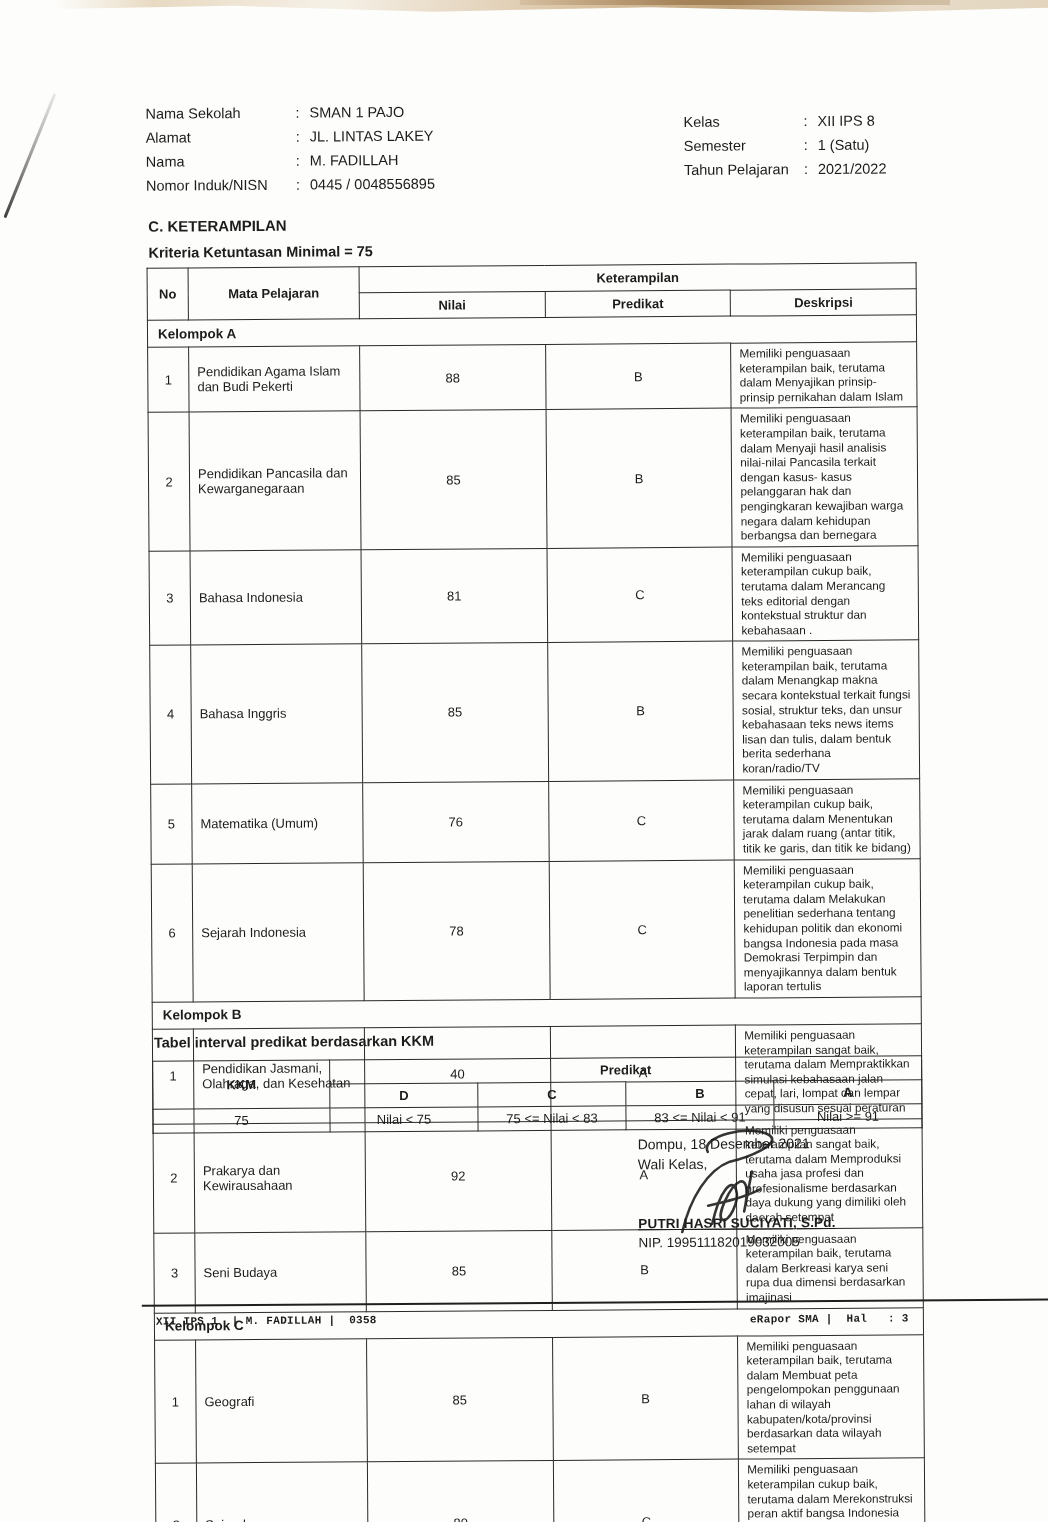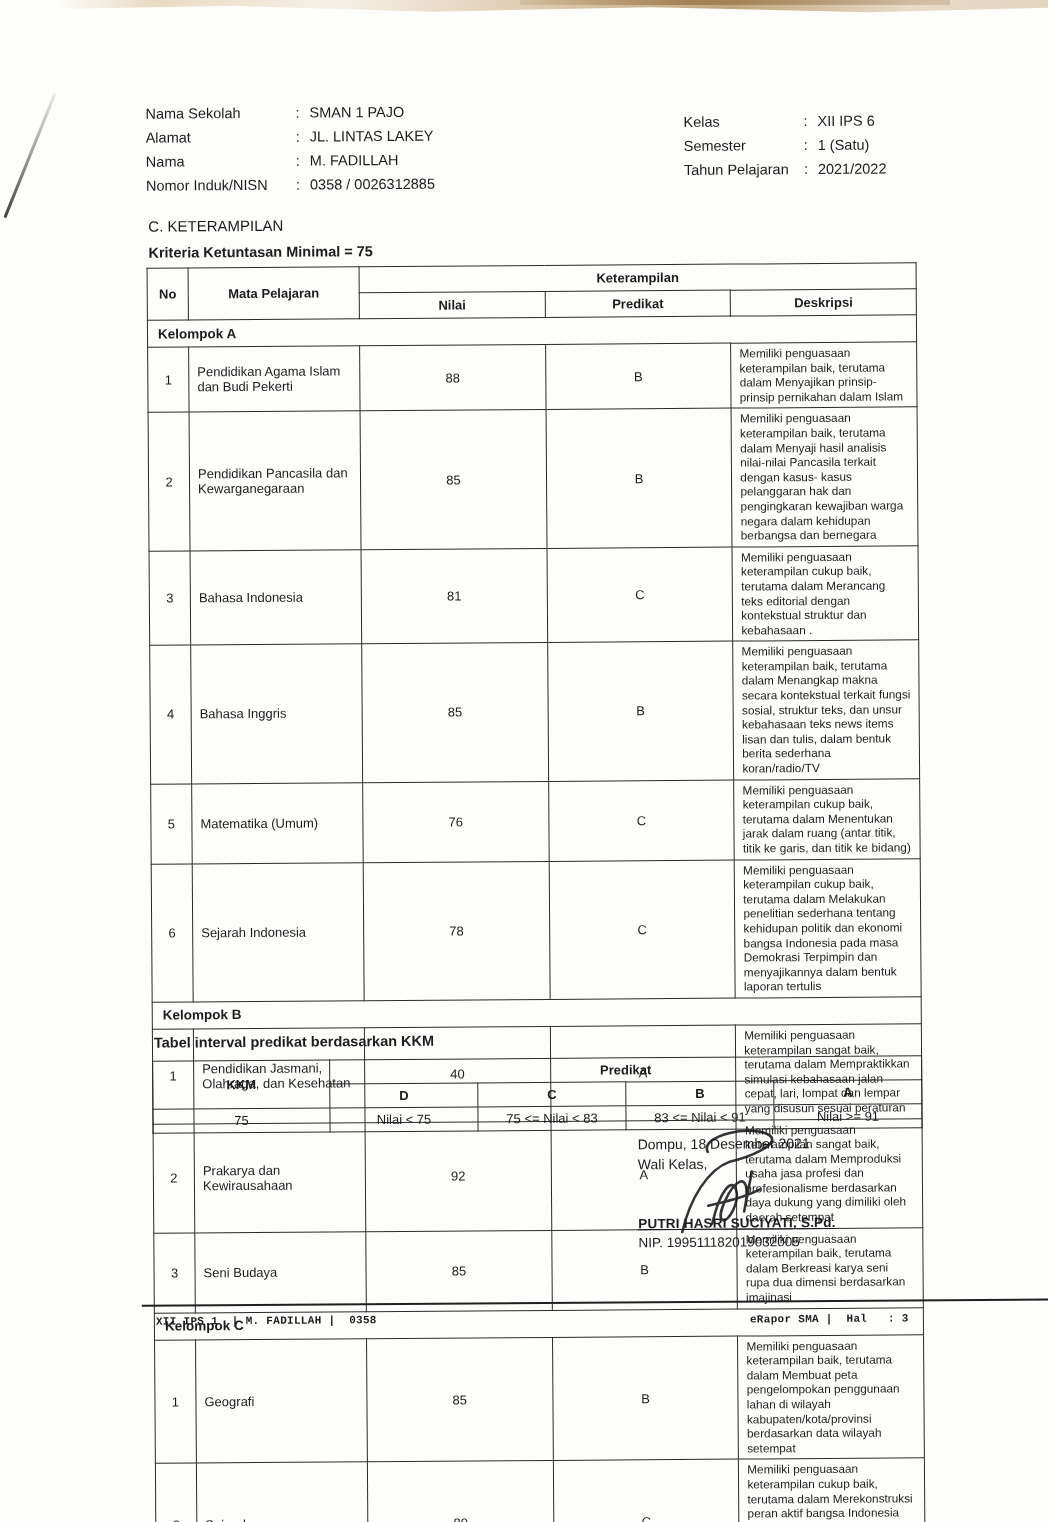--- a/index.html
+++ b/index.html
@@ -35,21 +35,21 @@
     transform:rotate(-0.4deg);transform-origin:50% 50%;
   }
   
   .info-left{position:absolute;top:99px;left:0;}
   .info-right{position:absolute;top:111px;left:538px;}
   .info-row{display:flex;line-height:24px;font-size:14.5px;}
   .info-left .info-label{width:150px;}
   .info-right .info-label{width:120px;}
   .info-colon{width:14px;}
   
-  .section-title{position:absolute;top:215px;left:2px;font-size:15px;font-weight:400;}
+  .section-title{position:absolute;top:215px;left:2px;font-size:15px;font-weight:700;}
   .kkm-note{position:absolute;top:242px;left:2px;font-size:14.5px;font-weight:700;}
   
   table{border-collapse:collapse;}
   .skills{position:absolute;top:265px;left:0;width:770px;table-layout:fixed;}
   .skills th,.skills td{border:1.5px solid #2a2a2a;vertical-align:middle;}
   .skills thead th{font-size:13px;font-weight:700;padding:2px 4px;height:21px;}
   .col-no{width:32px;}
   .col-subject{width:162px;}
   .col-score{width:46px;}
   .col-pred{width:62px;}
@@ -106,28 +106,28 @@
 
   <div class="info-row">
     <span class="info-label">Nama</span>
     <span class="info-colon">:</span>
     <span class="info-value">M. FADILLAH</span>
   </div>
 
   <div class="info-row">
     <span class="info-label">Nomor Induk/NISN</span>
     <span class="info-colon">:</span>
-    <span class="info-value">0358 / 0026312885</span>
+    <span class="info-value">0445 / 0048556895</span>
   </div>
 </div>
     <div class="info-right">
   <div class="info-row">
     <span class="info-label">Kelas</span>
     <span class="info-colon">:</span>
-    <span class="info-value">XII IPS 6</span>
+    <span class="info-value">XII IPS 8</span>
   </div>
 
   <div class="info-row">
     <span class="info-label">Semester</span>
     <span class="info-colon">:</span>
     <span class="info-value">1 (Satu)</span>
   </div>
 
   <div class="info-row">
     <span class="info-label">Tahun Pelajaran</span>

